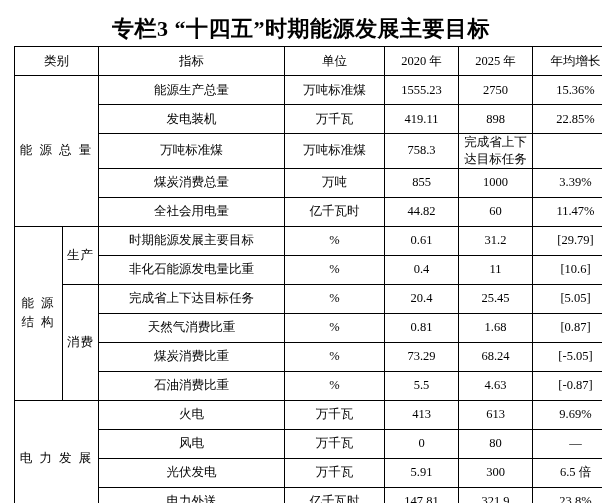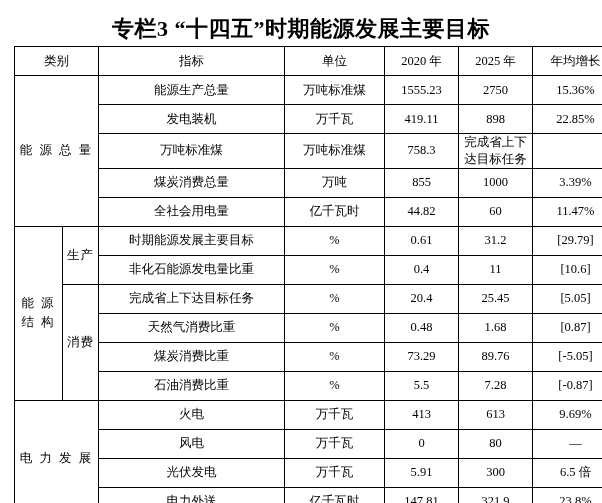--- a/index.html
+++ b/index.html
@@ -163,36 +163,36 @@
         <td class="catv" rowspan="4">消费</td>
         <td class="indicator">完成省上下达目标任务</td>
         <td>%</td>
         <td>20.4</td>
         <td>25.45</td>
         <td>[5.05]</td>
       </tr>
       <tr>
         <td class="indicator">天然气消费比重</td>
         <td>%</td>
-        <td>0.48</td>
+        <td>0.81</td>
         <td>1.68</td>
         <td>[0.87]</td>
       </tr>
       <tr>
         <td class="indicator">煤炭消费比重</td>
         <td>%</td>
         <td>73.29</td>
-        <td>89.76</td>
+        <td>68.24</td>
         <td>[-5.05]</td>
       </tr>
       <tr>
         <td class="indicator">石油消费比重</td>
         <td>%</td>
         <td>5.5</td>
-        <td>7.28</td>
+        <td>4.63</td>
         <td>[-0.87]</td>
       </tr>
 
       <tr>
         <td class="cat" colspan="2" rowspan="4">电 力 发 展</td>
         <td class="indicator">火电</td>
         <td>万千瓦</td>
         <td>413</td>
         <td>613</td>
         <td>9.69%</td>

